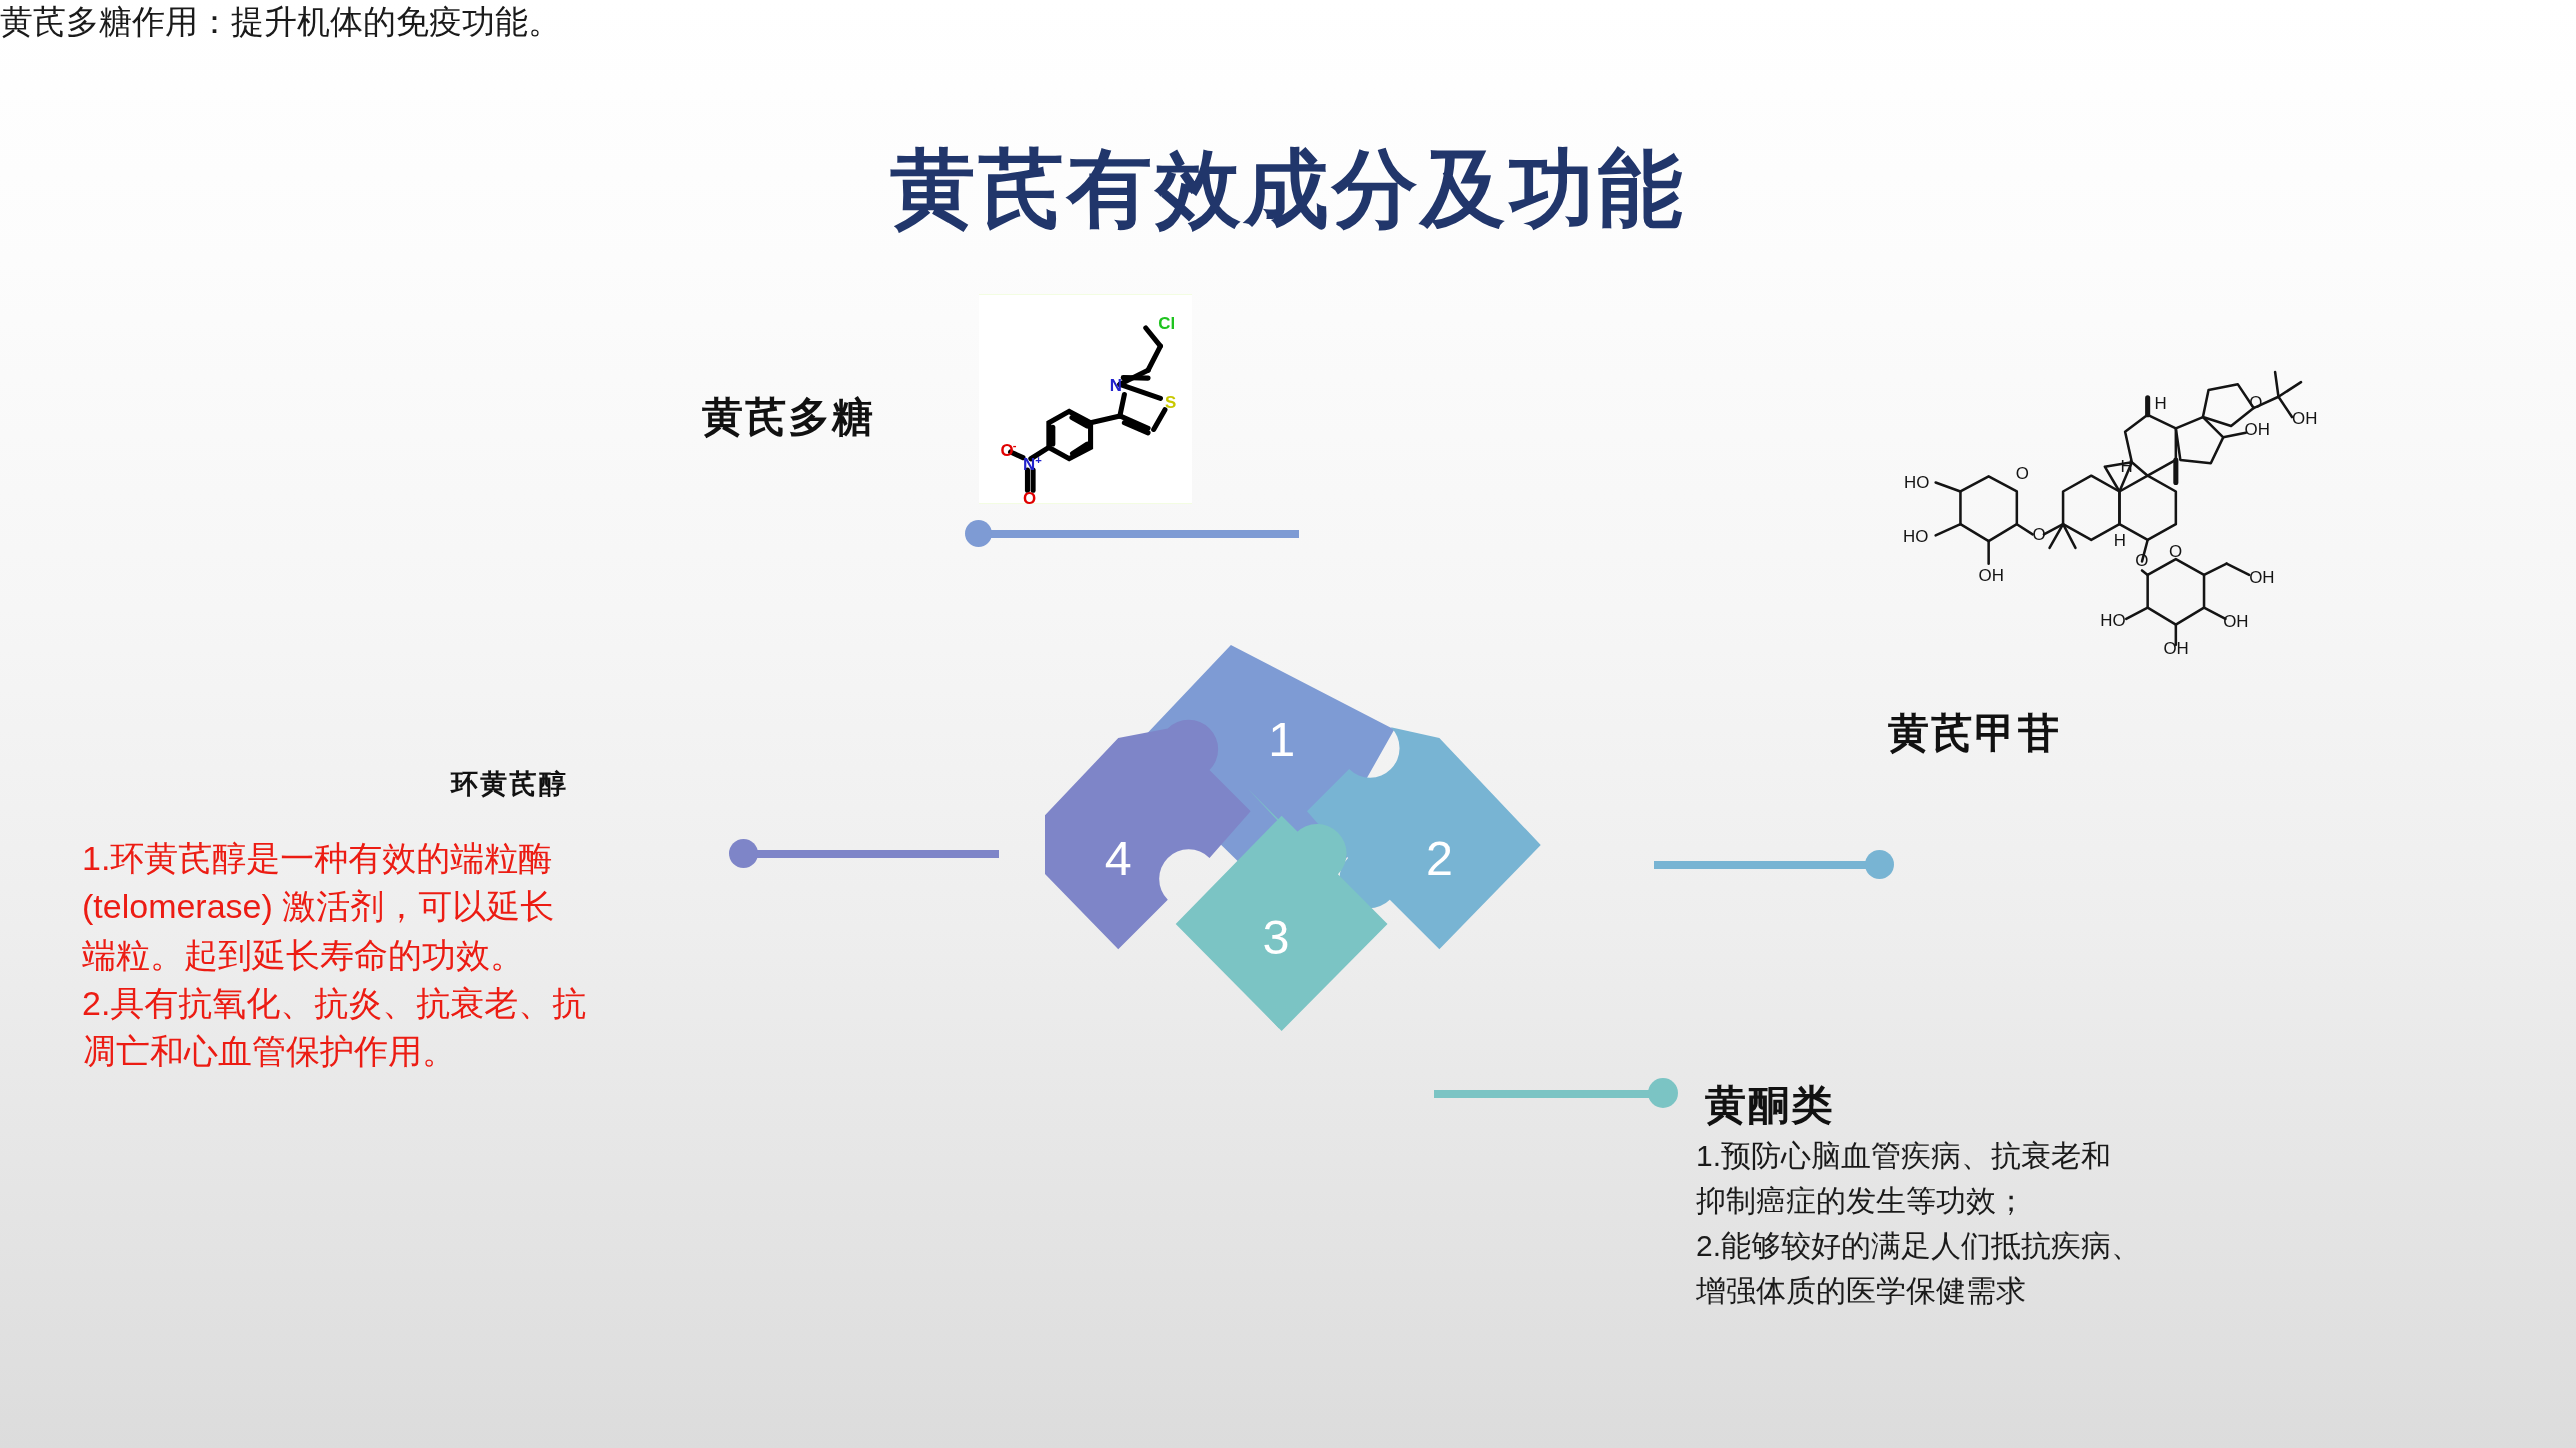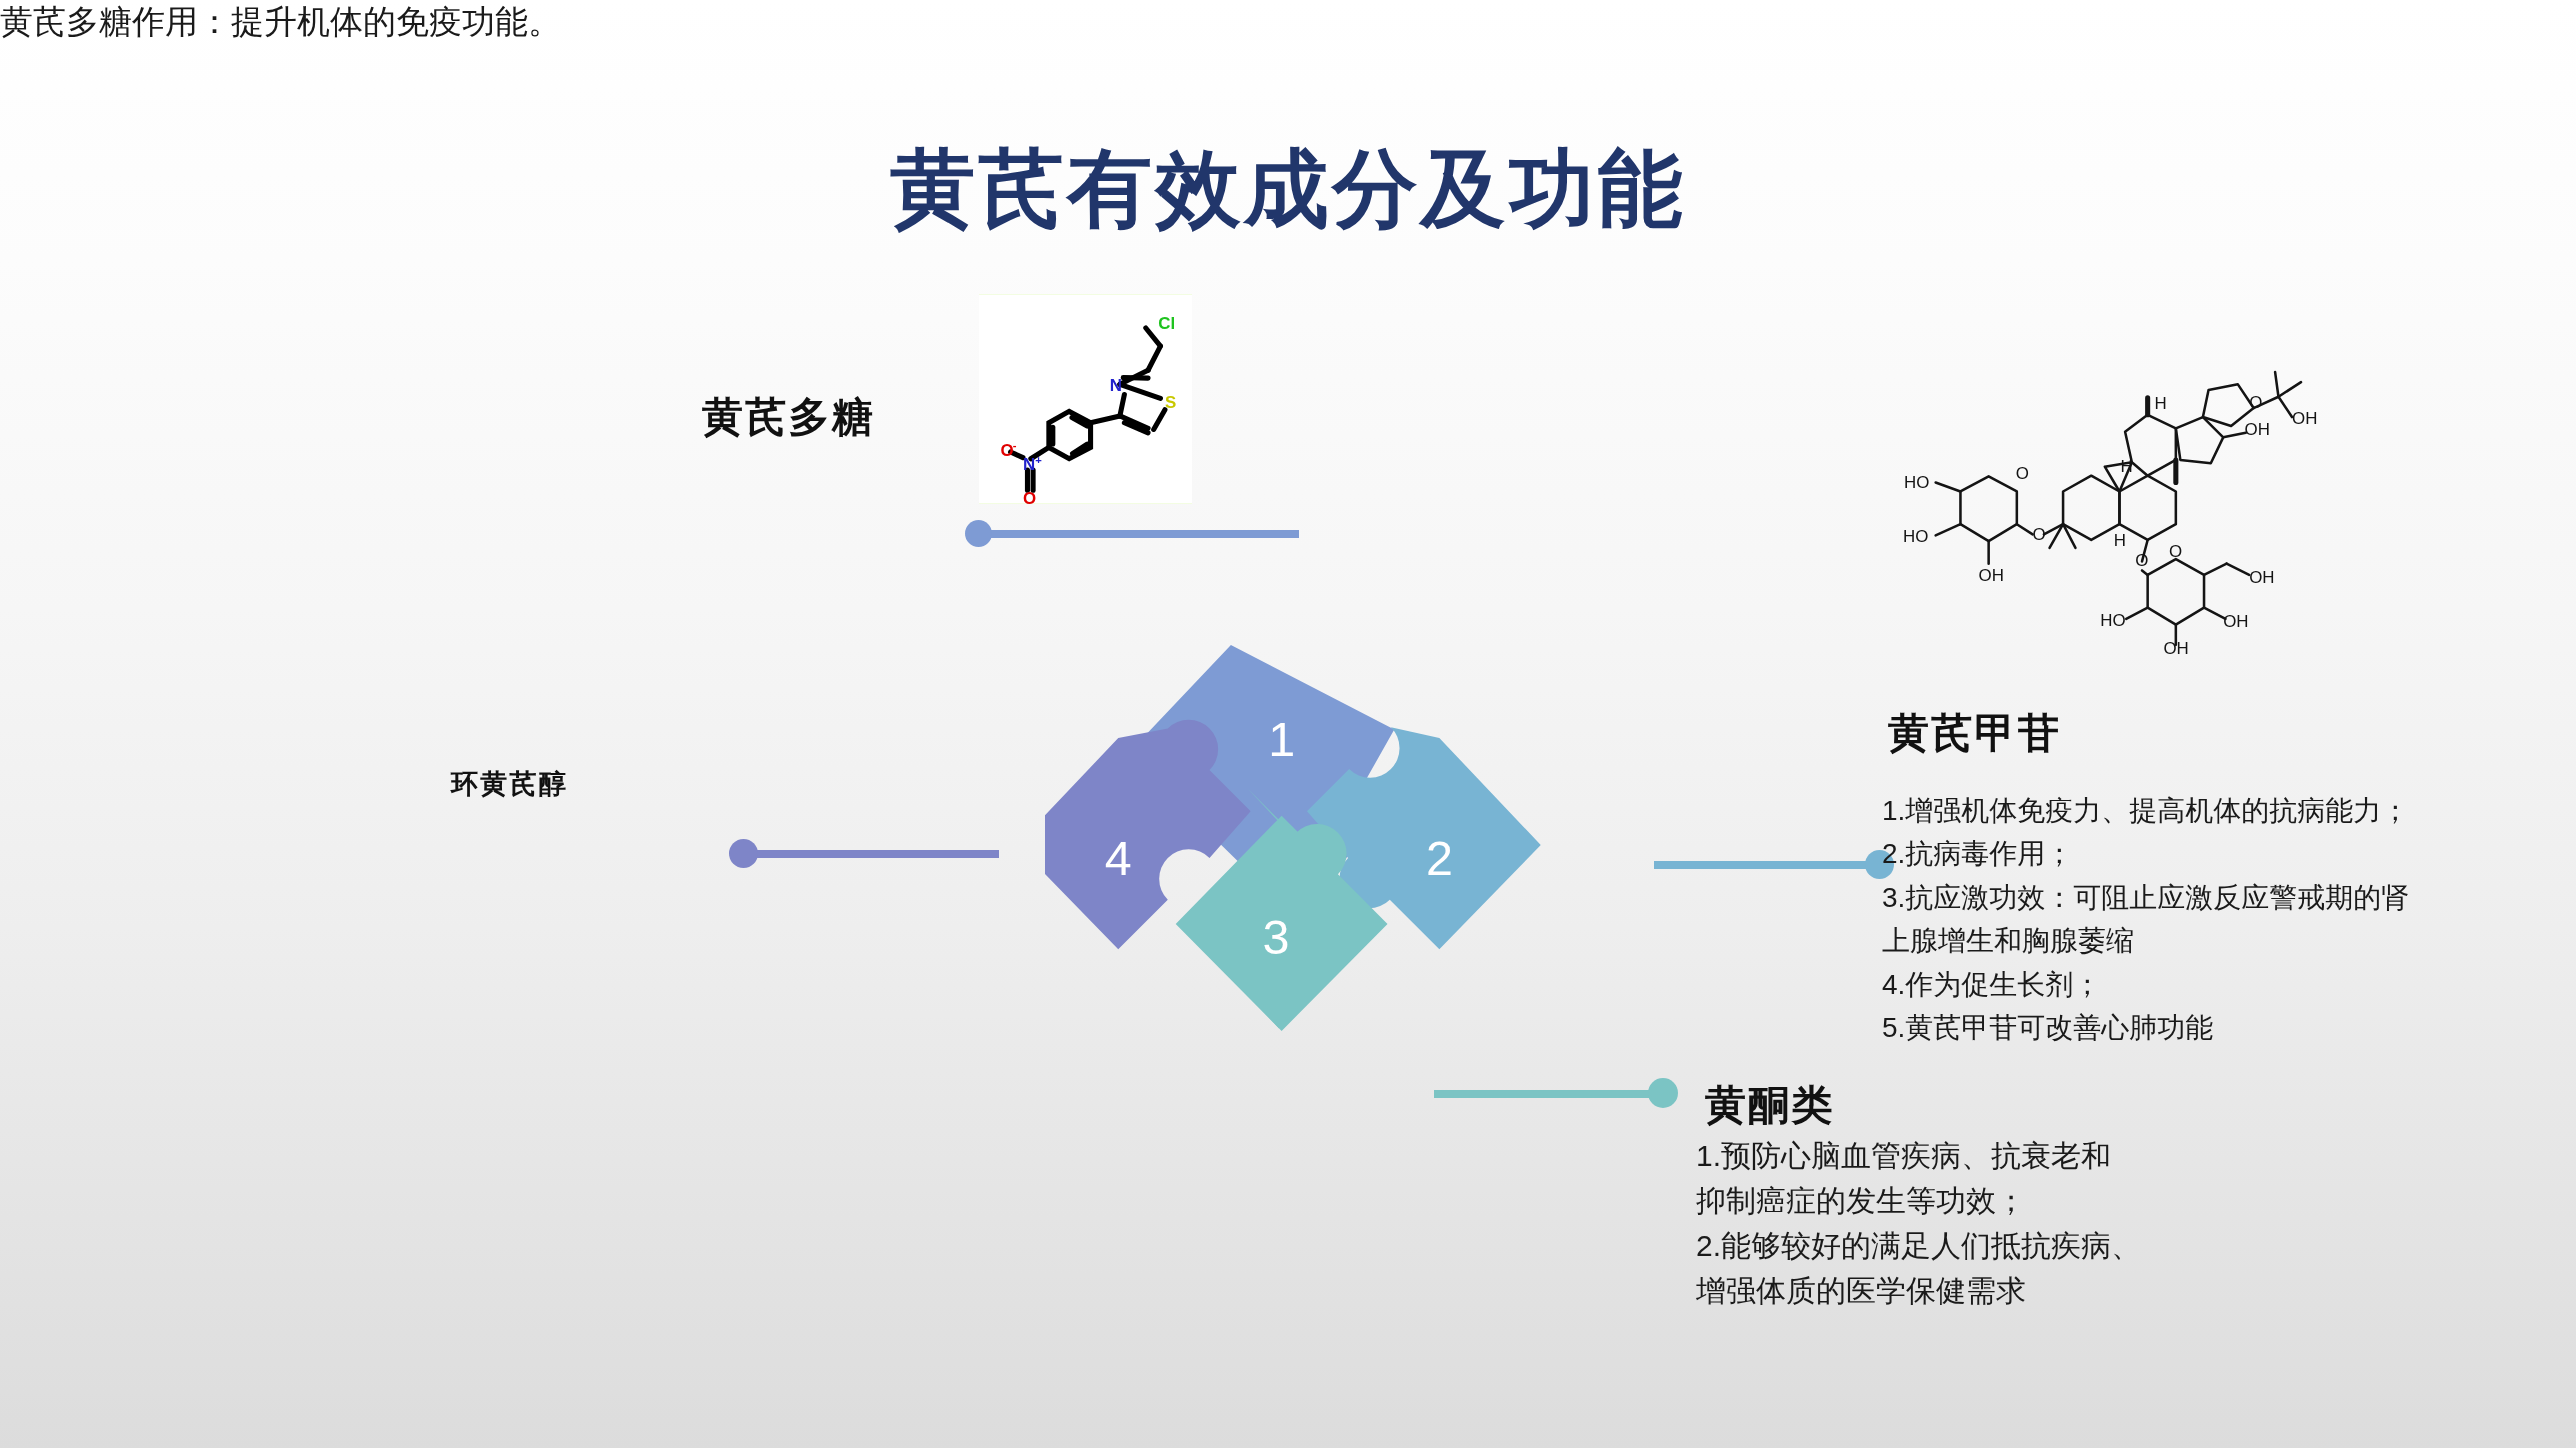--- a/index.html
+++ b/index.html
@@ -273,28 +273,27 @@
              L 292 527
              a 52 52 0 1 0 -74 -74
              Z"></path>
     <text class="piece-num" x="130" y="690">4</text>
   </svg>
 
   <div class="sec-head" id="head-polysaccharide">黄芪多糖</div>
   <div id="text-polysaccharide">黄芪多糖作用：提升机体的免疫功能。</div>
 
   <div class="sec-head" id="head-cycloastragenol">环黄芪醇</div>
+  <div class="para red" id="text-cycloastragenol">1.环黄芪醇是一种有效的端粒酶
+(telomerase) 激活剂，可以延长
+端粒。起到延长寿命的功效。
+2.具有抗氧化、抗炎、抗衰老、抗
+凋亡和心血管保护作用。</div>
 
   <div class="sec-head" id="head-astragaloside">黄芪甲苷</div>
-  <div class="para" id="text-astragaloside">1.增强机体免疫力、提高机体的抗病能力；
-2.抗病毒作用；
-3.抗应激功效：可阻止应激反应警戒期的肾
-上腺增生和胸腺萎缩
-4.作为促生长剂；
-5.黄芪甲苷可改善心肺功能</div>
 
   <div class="sec-head" id="head-flavonoids">黄酮类</div>
   <div class="para" id="text-flavonoids">1.预防心脑血管疾病、抗衰老和
 抑制癌症的发生等功效；
 2.能够较好的满足人们抵抗疾病、
 增强体质的医学保健需求</div>
 
 </div>
 
 

